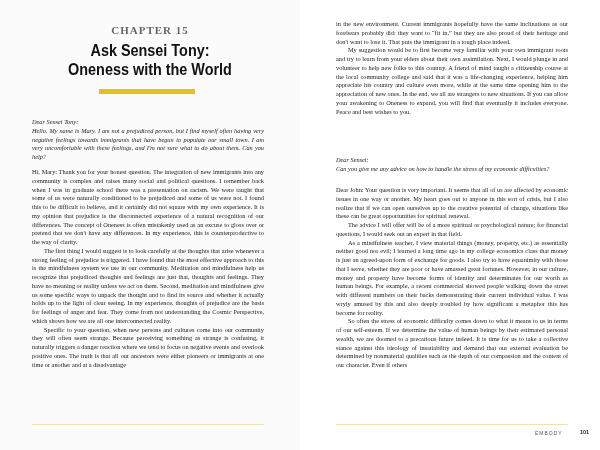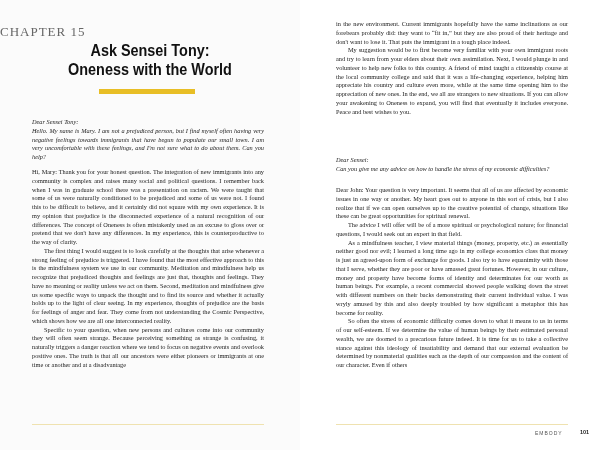--- a/index.html
+++ b/index.html
@@ -1,22 +1,22 @@
 <!DOCTYPE html>
 <html><head>
 <meta charset="utf-8">
 <style>
   html, body { margin:0; padding:0; }
   body { width:600px; height:450px; background:#ffffff; position:relative; overflow:hidden;
          font-family:"Liberation Serif", serif; color:#222; }
   .page { position:absolute; top:0; height:450px; }
   .left { left:0; width:300px; background:#fbfbfb; }
   .right { left:300px; width:300px; background:#ffffff; }
-  .chapter { position:absolute; top:24px; left:0; width:300px; text-align:left;
-             font-family:"Liberation Serif", serif; font-size:13px; letter-spacing:1px; color:#666; }
+  .chapter { position:absolute; top:24px; left:0; width:300px; text-align:center;
+             font-family:"Liberation Serif", serif; font-size:11px; letter-spacing:1px; color:#666;font-weight:bold; }
   .title { position:absolute; top:41px; left:0; width:300px; text-align:center;
            font-family:"Liberation Sans", sans-serif; font-weight:bold; font-size:16px; line-height:19px; color:#111;
            transform:scaleX(0.9); }
   .rule { position:absolute; top:89px; left:99px; width:96px; height:5px; background:#e8be25; }
   .text { position:absolute; font-size:6.3px; line-height:8.75px; text-align:justify; color:#222; }
   .text p { margin:0; }
   .text p.indent { text-indent:12px; }
   .text .it { font-style:italic; }
   .footline { position:absolute; height:1px; background:#efe2b0; }
   .footer-label { position:absolute; top:430px; left:535px; font-family:"Liberation Sans", sans-serif;

